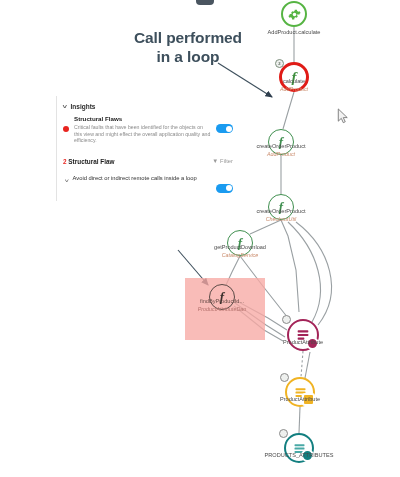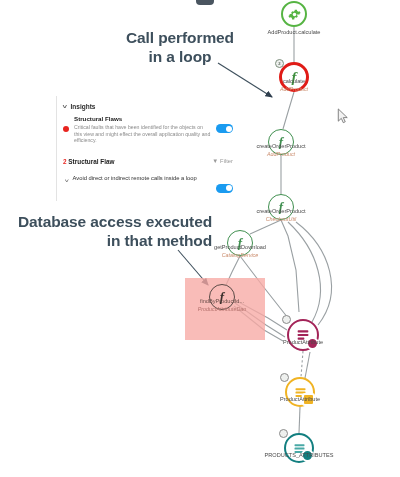--- a/index.html
+++ b/index.html
@@ -10,21 +10,21 @@
   }
   #stage{position:absolute;inset:0;}
   svg.layer{position:absolute;left:0;top:0;width:400px;height:477px;overflow:visible;}
 
   
   .annot{
     position:absolute;color:#3d4f5c;font-weight:600;
     font-size:15.5px;line-height:19px;letter-spacing:-0.1px;
     white-space:pre;
   }
-  #annot-call{left:126px;top:28px;text-align:center;}
+  #annot-call{left:134px;top:28px;text-align:center;}
   #annot-db{left:18px;top:212px;text-align:right;}
 
   
   #insights-panel{
     position:absolute;left:56px;top:96px;width:180px;
     background:#ffffff;
     border-left:1px solid #e3e3e3;
     padding:4px 0 6px 0;
   }
   .ins-head{
@@ -131,22 +131,20 @@
     </g>
 
     <path d="M218,63 L272,97" stroke="#3d4f5c" stroke-width="1.1" fill="none" marker-end="url(#arrowNavy)"></path>
     <path d="M178,250 L208,285" stroke="#3d4f5c" stroke-width="1.1" fill="none" marker-end="url(#arrowNavy)"></path>
   </svg>
 
   <div id="highlight-box"></div>
 
   <div class="annot" id="annot-call">Call performed
 in a loop</div>
-  <div class="annot" id="annot-db">Database access executed
-in that method</div>
 
   <div id="insights-panel">
 
     <div class="ins-head">
       <span class="chev">˅</span>
       <span>Insights</span>
     </div>
 
     <div class="ins-block">
       <span class="dot-red"></span>

